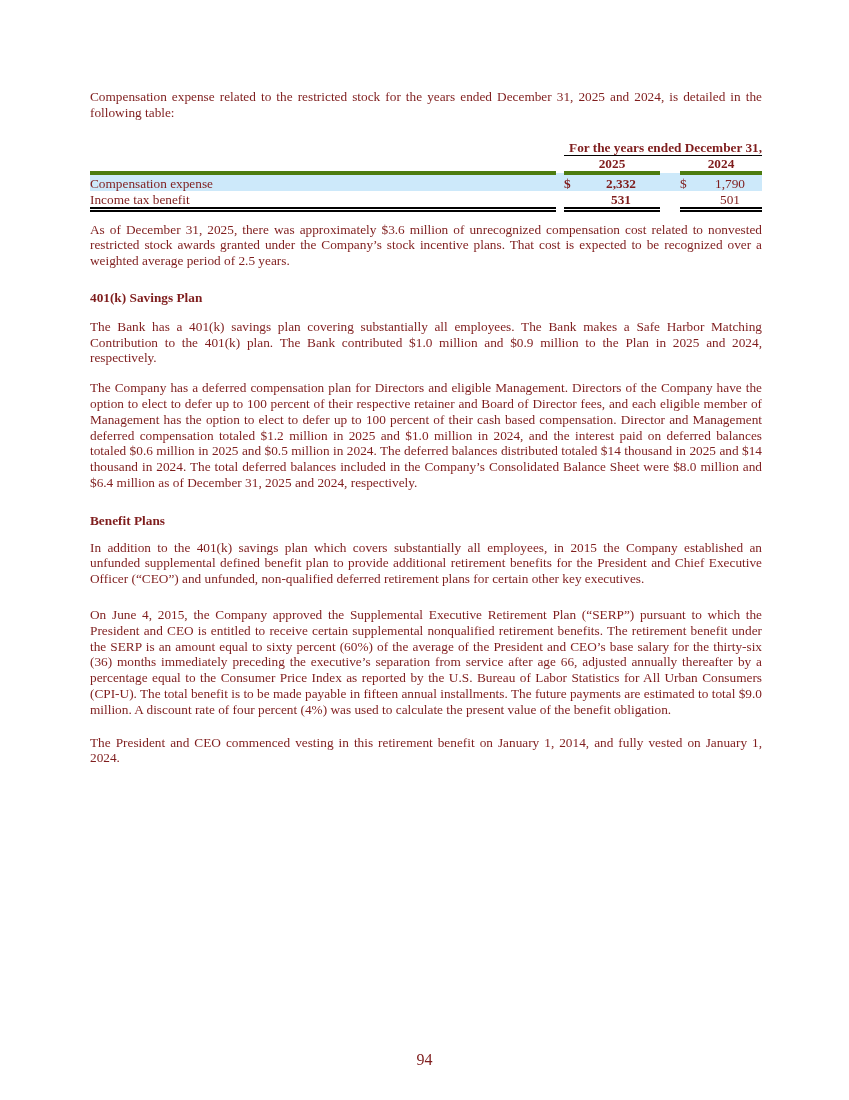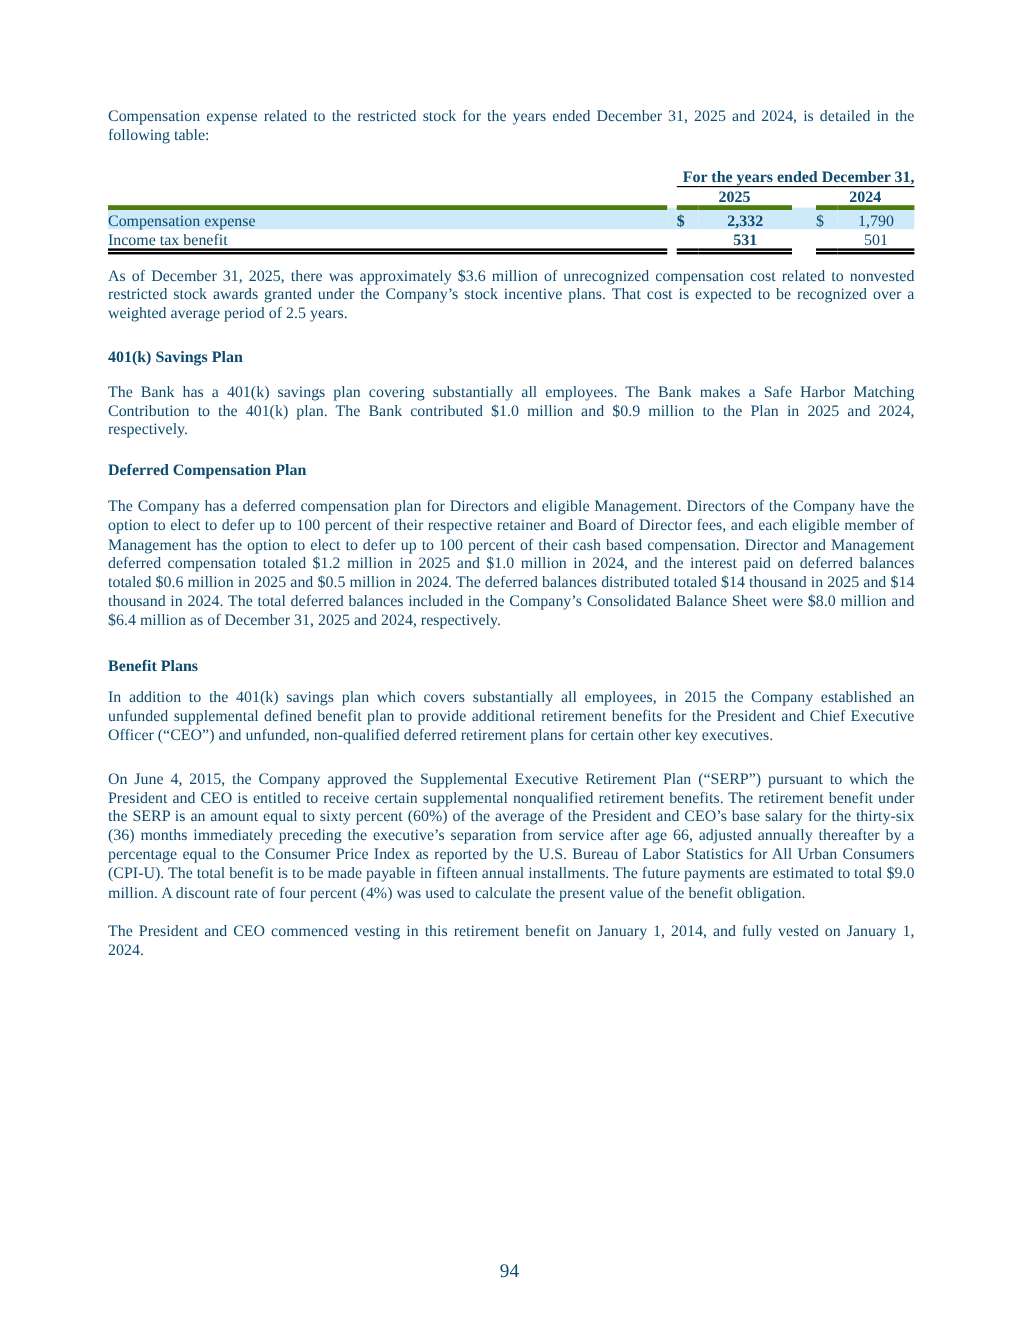--- a/index.html
+++ b/index.html
@@ -1,21 +1,21 @@
 <!DOCTYPE html>
 <html><head>
 <meta charset="utf-8">
 <style>
   html, body { margin: 0; padding: 0; background: #ffffff; }
   .page {
     position: relative;
     width: 849px;
     height: 1100px;
     background: #ffffff;
-    color: #0c4a6e;
+    color: #7f1d1d;
     font-family: "Liberation Serif", "DejaVu Serif", serif;
     font-size: 13.3px;
     line-height: 15.8px;
     overflow: hidden;
   }
   .content {
     position: absolute;
     left: 90px;
     top: 89px;
     width: 672px;
@@ -137,21 +137,20 @@
           <td class="val dbl">501</td>
         </tr>
       </tbody>
     </table>
 
     <p class="para mt-unrec">As of December 31, 2025, there was approximately $3.6 million of unrecognized compensation cost related to nonvested restricted stock awards granted under the Company’s stock incentive plans. That cost is expected to be recognized over a weighted average period of 2.5 years.</p>
 
     <h3 class="hd mt-h401">401(k) Savings Plan</h3>
     <p class="para mt-p401">The Bank has a 401(k) savings plan covering substantially all employees. The Bank makes a Safe Harbor Matching Contribution to the 401(k) plan. The Bank contributed $1.0 million and $0.9 million to the Plan in 2025 and 2024, respectively.</p>
 
-    <h3 class="hd mt-hdef">Deferred Compensation Plan</h3>
     <p class="para mt-pdef">The Company has a deferred compensation plan for Directors and eligible Management. Directors of the Company have the option to elect to defer up to 100 percent of their respective retainer and Board of Director fees, and each eligible member of Management has the option to elect to defer up to 100 percent of their cash based compensation. Director and Management deferred compensation totaled $1.2 million in 2025 and $1.0 million in 2024, and the interest paid on deferred balances totaled $0.6 million in 2025 and $0.5 million in 2024. The deferred balances distributed totaled $14 thousand in 2025 and $14 thousand in 2024. The total deferred balances included in the Company’s Consolidated Balance Sheet were $8.0 million and $6.4 million as of December 31, 2025 and 2024, respectively.</p>
 
     <h3 class="hd mt-hben">Benefit Plans</h3>
     <p class="para mt-pben1">In addition to the 401(k) savings plan which covers substantially all employees, in 2015 the Company established an unfunded supplemental defined benefit plan to provide additional retirement benefits for the President and Chief Executive Officer (“CEO”) and unfunded, non-qualified deferred retirement plans for certain other key executives.</p>
     <p class="para mt-pben2">On June 4, 2015, the Company approved the Supplemental Executive Retirement Plan (“SERP”) pursuant to which the President and CEO is entitled to receive certain supplemental nonqualified retirement benefits. The retirement benefit under the SERP is an amount equal to sixty percent (60%) of the average of the President and CEO’s base salary for the thirty-six (36) months immediately preceding the executive’s separation from service after age 66, adjusted annually thereafter by a percentage equal to the Consumer Price Index as reported by the U.S. Bureau of Labor Statistics for All Urban Consumers (CPI-U). The total benefit is to be made payable in fifteen annual installments. The future payments are estimated to total $9.0 million. A discount rate of four percent (4%) was used to calculate the present value of the benefit obligation.</p>
     <p class="para mt-pvest">The President and CEO commenced vesting in this retirement benefit on January 1, 2014, and fully vested on January 1, 2024.</p>
 
   </div>
 
   <div class="page-number">94</div>

